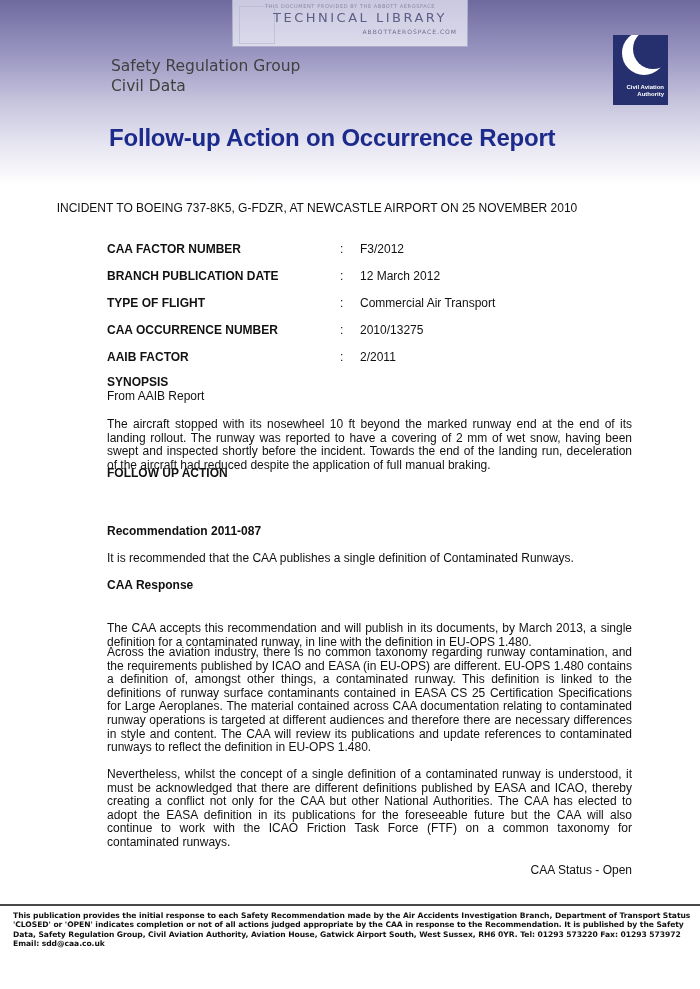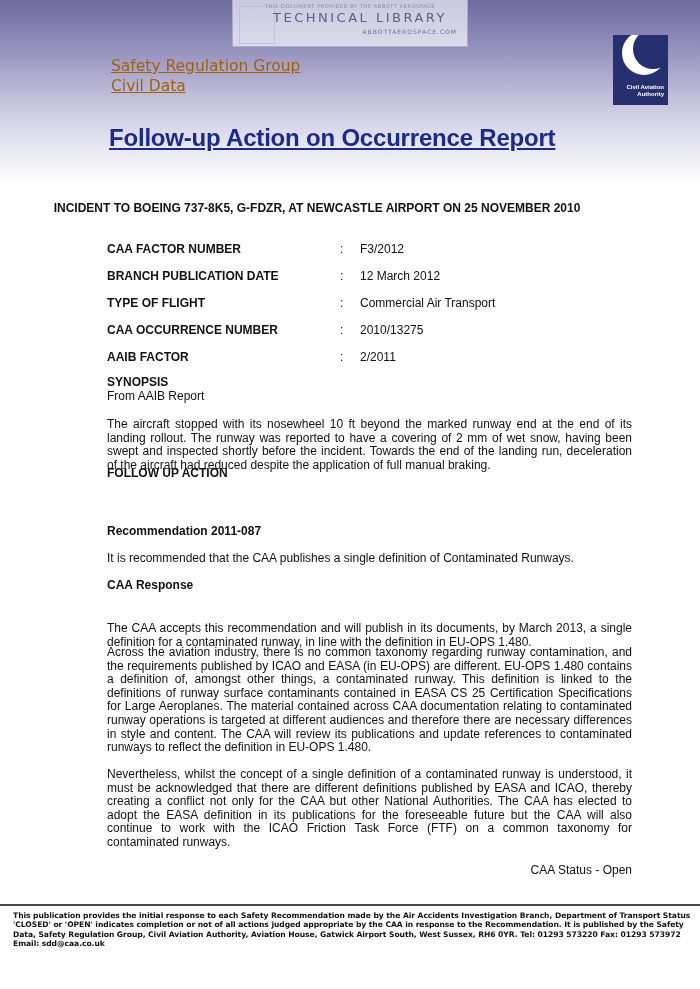--- a/index.html
+++ b/index.html
@@ -32,21 +32,21 @@
       color: #5e5d86; text-transform: uppercase;
     }
     .tech-banner .line3 {
       position: absolute; right: 10px; top: 28px;
       font-family: "DejaVu Sans", sans-serif; font-size: 6px; letter-spacing: 1px;
       color: #6d6c90; text-transform: uppercase;
     }
 
     .org-lines {
       position: absolute; left: 111px; top: 56px;
-      font-family: "DejaVu Sans", sans-serif; font-size: 15.5px; line-height: 20px; color: #a16207; text-decoration: underline;
+      font-family: "DejaVu Sans", sans-serif; font-size: 15.5px; line-height: 20px; color: #404040;
     }
 
     .caa-logo {
       position: absolute; left: 613px; top: 35px; width: 55px; height: 70px;
       background: #27306f; overflow: hidden;
     }
     .caa-logo .crescent {
       position: absolute; left: 9px; top: -4px; width: 44px; height: 44px; border-radius: 50%;
       background: #ffffff;
     }
@@ -54,26 +54,26 @@
       position: absolute; left: 20px; top: -6px; width: 40px; height: 40px; border-radius: 50%;
       background: #27306f;
     }
     .caa-logo .logo-text {
       position: absolute; left: 0; right: 4px; top: 49px; text-align: right;
       font-size: 6px; line-height: 7px; color: #ffffff; font-weight: bold;
     }
 
     .page-title {
       position: absolute; left: 109px; top: 124px;
-      font-size: 24px; font-weight: bold; color: #1c2a8c; letter-spacing: -0.2px; text-decoration: underline;
+      font-size: 24px; font-weight: bold; color: #1c2a8c; letter-spacing: -0.2px;
     }
 
     .incident-title {
       position: absolute; left: 0; width: 596px; top: 201px; text-align: center;
-      font-size: 12px; font-weight: bold; padding-left: 38px;
+      font-size: 12px; font-weight: normal; padding-left: 38px;
     }
 
     .fields { position: absolute; left: 107px; top: 242px; width: 525px; }
     .field-row { position: relative; height: 27px; font-size: 12px; }
     .field-label { position: absolute; left: 0; font-weight: bold; }
     .field-colon { position: absolute; left: 233px; }
     .field-value { position: absolute; left: 253px; }
 
     .body-block { position: absolute; left: 107px; width: 525px; font-size: 12px; line-height: 13.6px; }
     .bold { font-weight: bold; }

